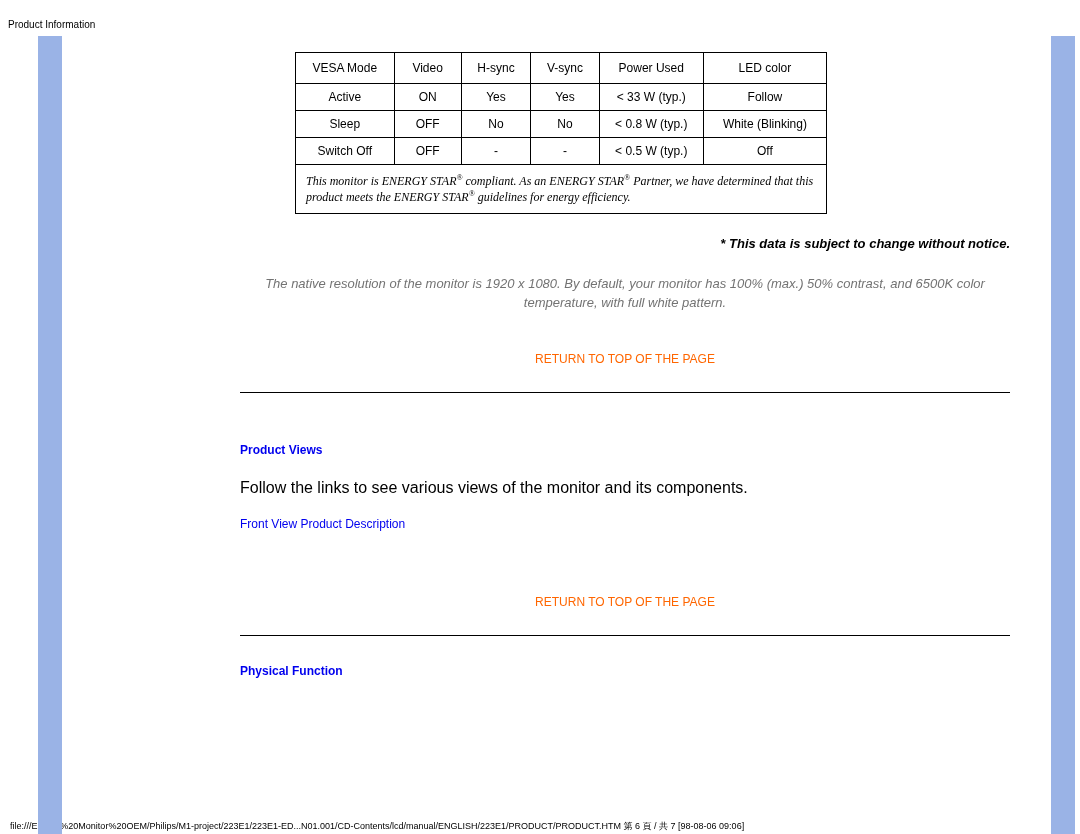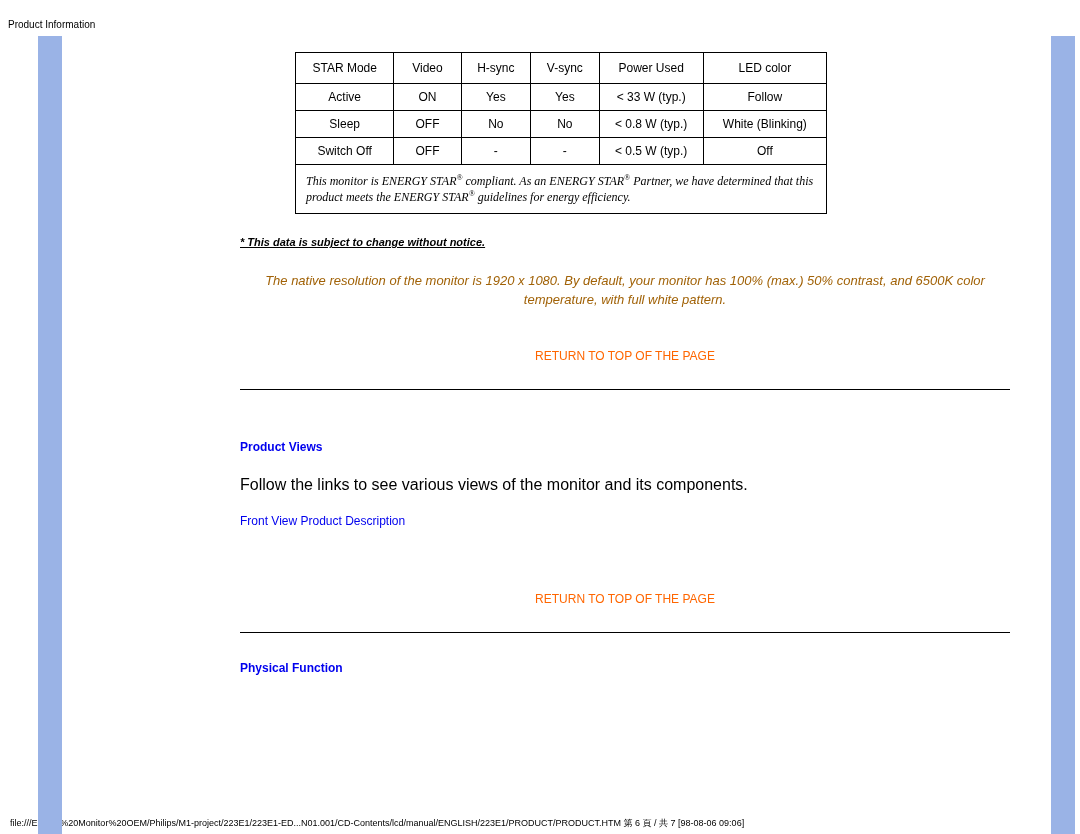--- a/index.html
+++ b/index.html
@@ -63,31 +63,30 @@
   table.vesa tr.note td {
     text-align: left;
     font-style: italic;
     font-size: 12px;
     padding: 8px 10px;
     line-height: 1.35;
     font-family: Liberation Serif, serif;
   }
   .sup { font-size: 8px; vertical-align: super; }
   .notice {
-    text-align: left;
+    text-align: right;
     font-style: italic;
     font-weight: bold;
     margin: 22px 0 24px 0;
-    font-size: 11px;
-    text-decoration: underline;
+    font-size: 13px;
   }
   .native {
     text-align: center;
     font-style: italic;
-    color: #a16207;
+    color: #737373;
     font-size: 13px;
     line-height: 1.4;
     margin: 0 auto 40px auto;
     max-width: 760px;
   }
   .return-link {
     display: block;
     text-align: center;
     color: #ff6600;
     font-size: 12px;
@@ -138,21 +137,21 @@
 
 <div class="page-wrap">
   <div class="left-bar"></div>
   <div class="right-bar"></div>
 
   <div class="content">
 
     <table class="vesa">
       <tbody>
           <tr class="head">
-        <td>STAR Mode</td>
+        <td>VESA Mode</td>
         <td>Video</td>
         <td>H-sync</td>
         <td>V-sync</td>
         <td>Power Used</td>
         <td>LED color</td>
       </tr>
       <tr>
         <td class="leftc">Active</td>
         <td>ON</td>
         <td>Yes</td>

